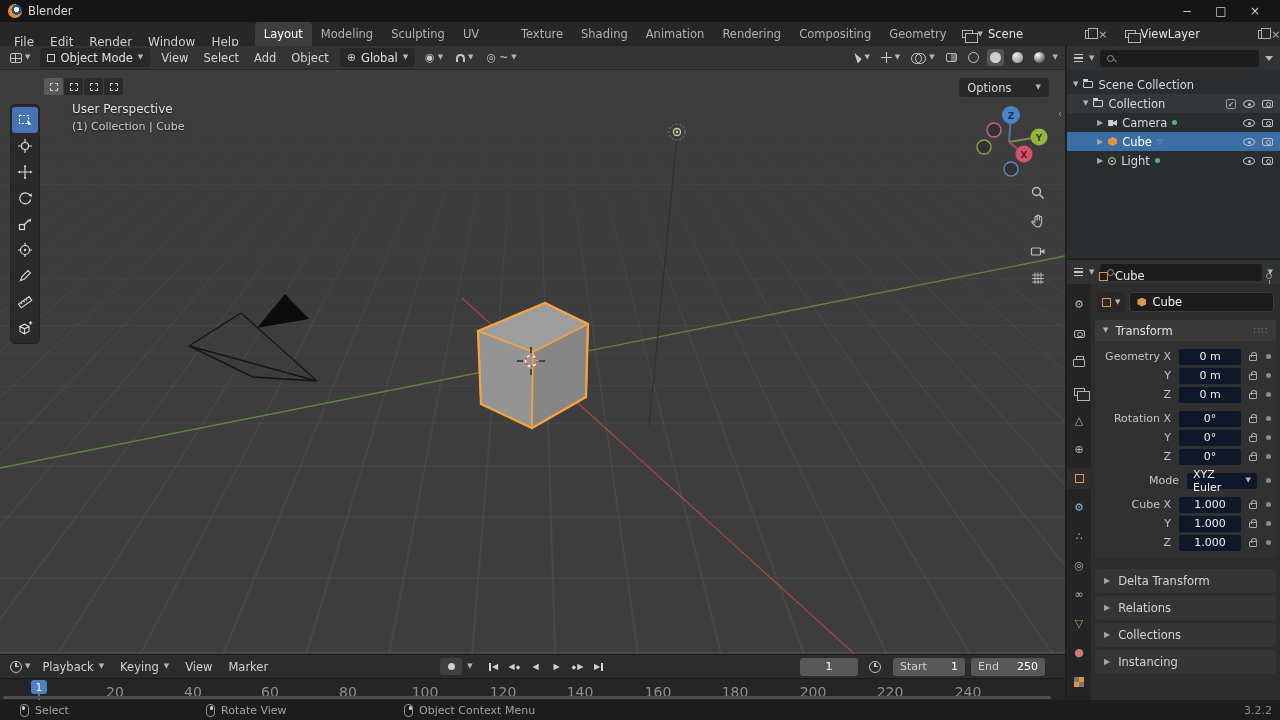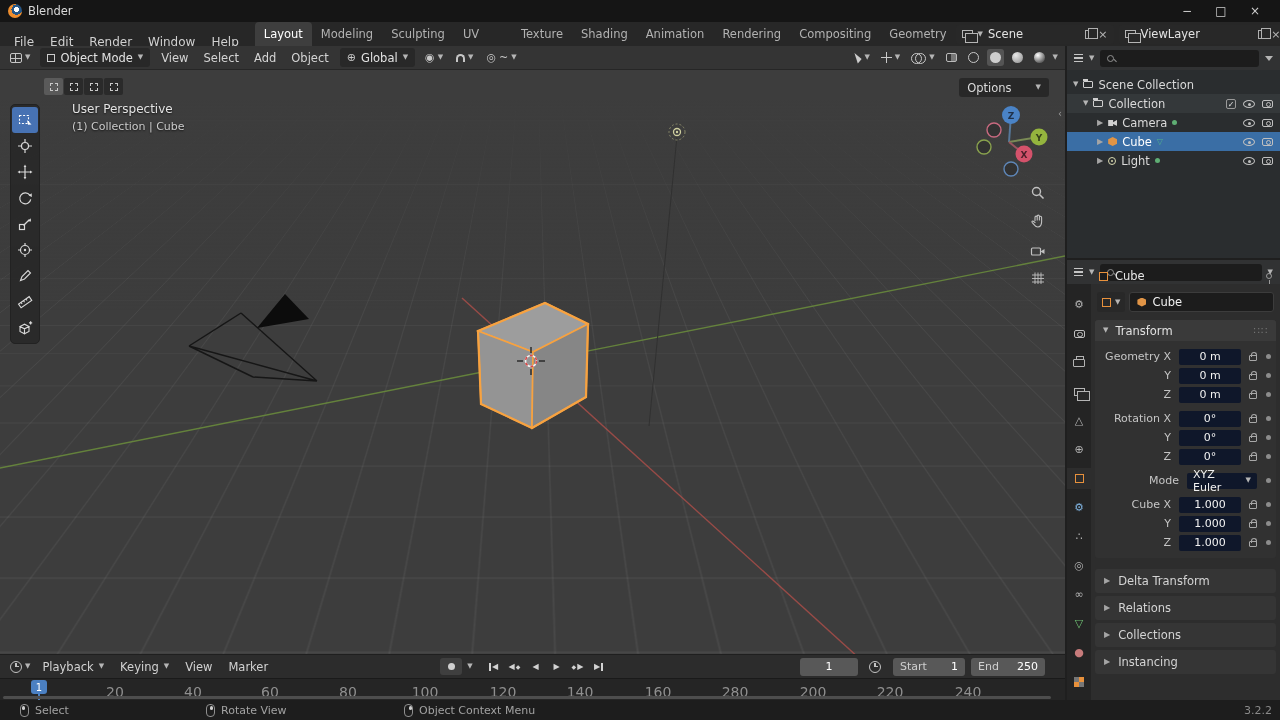--- a/index.html
+++ b/index.html
@@ -707,21 +707,21 @@
 
 <div id="ruler">
   <span class="tick" style="left:115px">20</span>
   <span class="tick" style="left:193px">40</span>
   <span class="tick" style="left:270px">60</span>
   <span class="tick" style="left:348px">80</span>
   <span class="tick" style="left:425px">100</span>
   <span class="tick" style="left:503px">120</span>
   <span class="tick" style="left:580px">140</span>
   <span class="tick" style="left:658px">160</span>
-  <span class="tick" style="left:735px">280</span>
+  <span class="tick" style="left:735px">180</span>
   <span class="tick" style="left:813px">200</span>
   <span class="tick" style="left:890px">220</span>
   <span class="tick" style="left:968px">240</span>
   <span class="playhead">1</span>
   <span class="hscroll"></span>
 </div>
 
 <div id="statusbar">
   <span class="sb-group" style="left:20px">
     <span class="i-mouse left"></span>

